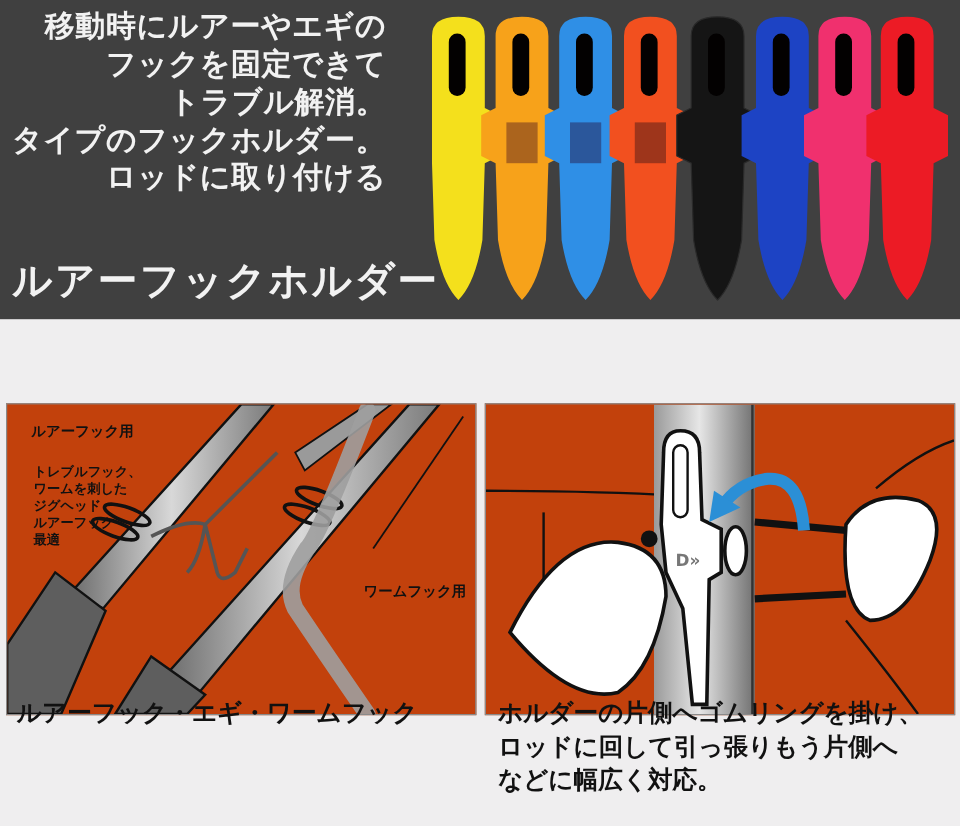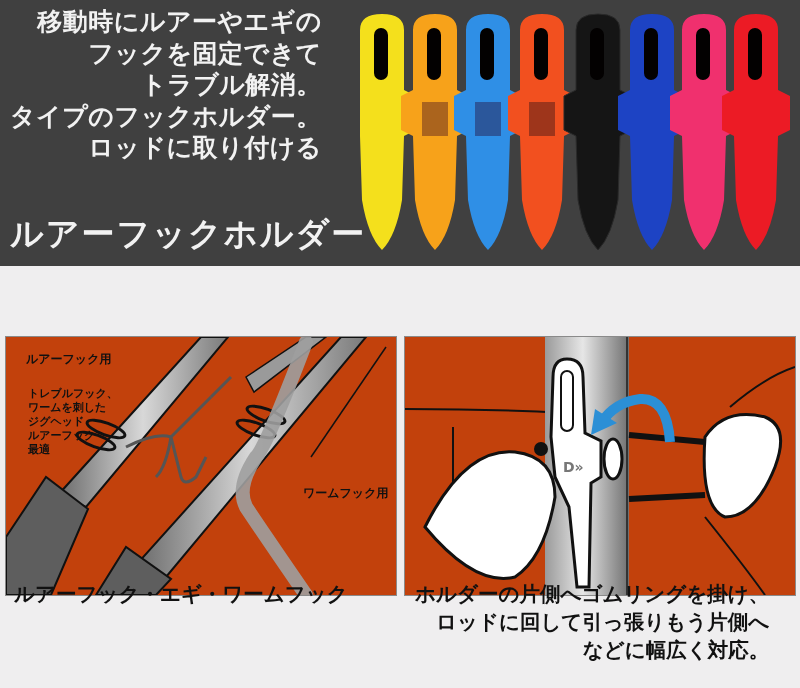--- a/index.html
+++ b/index.html
@@ -8,21 +8,21 @@
   .banner-text{position:absolute;left:10px;top:6px;color:#f2f2f2;font-weight:bold;font-size:25px;line-height:31.5px;letter-spacing:0.5px;}
   .banner-title{position:absolute;left:10px;top:212px;color:#f2f2f2;font-weight:bold;font-size:33px;letter-spacing:2px;}
   .holders{position:absolute;left:360px;top:0;width:440px;height:266px;}
   .panel{position:absolute;top:336px;width:390px;height:258px;background:#c2410c;border:1px solid #8a8a8a;overflow:hidden;}
   .panel-left{left:5px;}
   .panel-right{left:404px;width:390px;}
   .label-title{position:absolute;font-weight:bold;font-size:12px;color:#111;}
   .label-body{position:absolute;font-weight:bold;font-size:11px;line-height:14px;color:#111;margin-top:16px;}
   .caption{position:absolute;top:580px;color:#111;font-size:20.5px;line-height:28px;font-weight:bold;}
   .cap-left{left:14px;}
-  .cap-right{left:415px;text-align:right;}
+  .cap-right{left:415px;}
   svg{display:block;}
 </style>
 </head>
 <body>
 
 <div class="banner">
   <div class="banner-text">
     <div>移動時にルアーやエギの</div>
     <div>フックを固定できて</div>
     <div>トラブル解消。</div>

